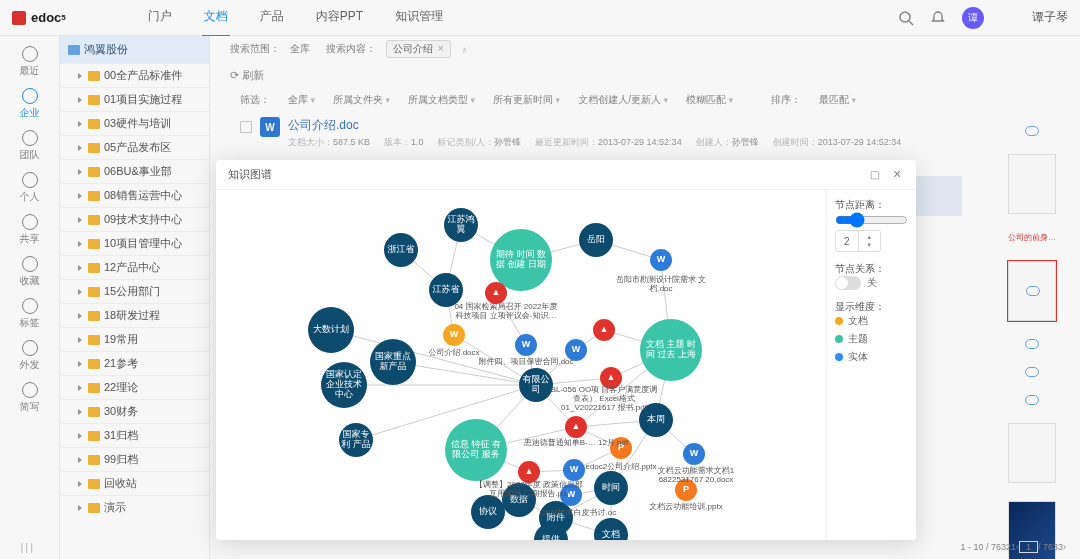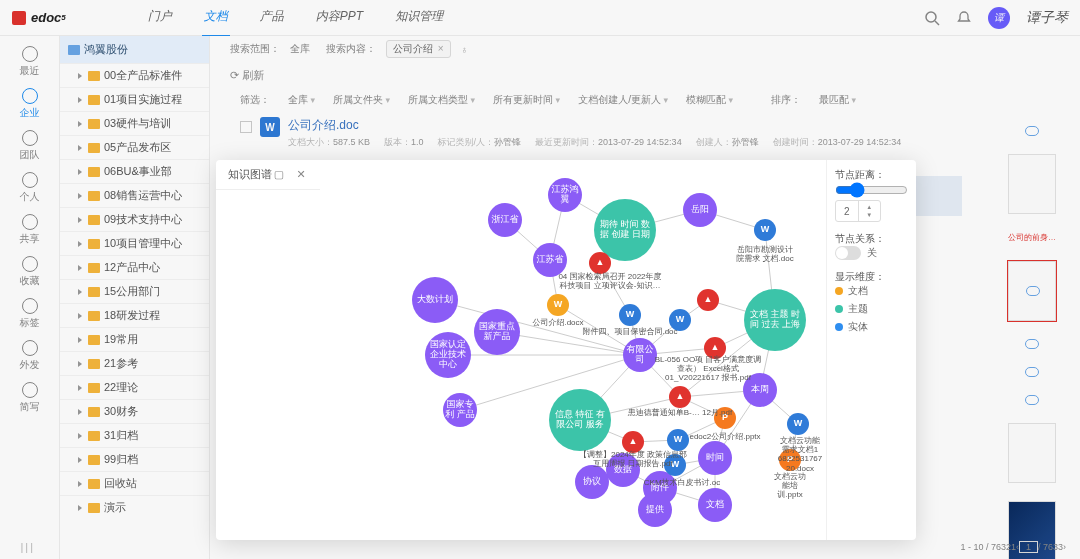--- a/index.html
+++ b/index.html
@@ -1,19 +1,19 @@
 <!DOCTYPE html>
 <html><head>
 <meta charset="utf-8">
 <style>
 * { box-sizing: border-box; margin: 0; padding: 0; font-family: "Microsoft YaHei", Arial, sans-serif; }
 body { width: 1080px; height: 559px; background: #f0f0f0; overflow: hidden; position: relative; font-size: 11px; color: #333; }
 
 
-.topbar { height: 36px; background: #fff; display: flex; align-items: center; padding: 0 12px; border-bottom: 1px solid #eee; font-style: italic; }
+.topbar { height: 36px; background: #fff; display: flex; align-items: center; padding: 0 12px; border-bottom: 1px solid #eee; }
 .logo { display: flex; align-items: center; font-weight: bold; font-size: 13px; color: #222; }
 .logo .cube { width: 14px; height: 14px; background: #e0332e; margin-right: 5px; border-radius: 2px; }
 .logo sup { font-size: 8px; }
 .top-tabs { display: flex; margin-left: 80px; gap: 28px; font-size: 12px; color: #666; }
 .top-tabs .tt { padding: 10px 2px; cursor: pointer; }
 .top-tabs .tt.active { color: #1f8ef1; border-bottom: 2px solid #1f8ef1; }
 .top-right { margin-left: auto; display: flex; align-items: center; gap: 16px; color: #888; }
 .ico { width: 16px; height: 16px; display: inline-block; }
 .avatar { width: 22px; height: 22px; border-radius: 50%; background: #6b5eff; color: #fff; display: flex; align-items: center; justify-content: center; font-size: 10px; }
 
@@ -50,33 +50,33 @@
 
 
 .thumbcol { position:absolute; right:18px; top:90px; width:60px; display:flex; flex-direction:column; gap:18px; align-items:center; }
 .thumbcol .pg { width:48px; height:60px; border:1px solid #e3e3e3; background:#fdfdfd; position:relative; }
 .thumbcol .cloud { width:14px; height:10px; border:1.5px solid #6aa7e8; border-radius:6px; }
 .thumbcol .sel { outline:1px solid #e0332e; }
 .pager { position:absolute; right:14px; bottom:6px; font-size:9px; color:#888; display:flex; align-items:center; }
 
 
 .modal-back { position: absolute; inset: 0; background: rgba(0,0,0,0.03); }
-.modal { position: absolute; left: 216px; top: 160px; width: 700px; height: 380px; background: #fff; border-radius: 4px; box-shadow: 0 4px 24px rgba(0,0,0,.15); display:flex; flex-direction:row; }
+.modal { position: absolute; left: 216px; top: 160px; width: 700px; height: 380px; background: #fff; border-radius: 4px; box-shadow: 0 4px 24px rgba(0,0,0,.15); display:flex; flex-direction:column; }
 .modal-head { height: 30px; display: flex; align-items: center; padding: 0 12px; border-bottom: 1px solid #eee; font-size: 11px; color:#555; }
 .modal-head .mctl { margin-left:auto; display:flex; gap:8px; color:#888; }
 .modal-head .mctl span { cursor:pointer; width:14px; text-align:center; }
 .graph-wrap { flex:1; display:flex; }
 .graph { flex:1; position:relative; overflow:hidden; }
 .graph svg { position:absolute; inset:0; }
 .gnode { position:absolute; transform:translate(-50%,-50%); border-radius:50%; display:flex; align-items:center; justify-content:center; color:#fff; font-size:9px; text-align:center; padding:2px; line-height:1.1; }
 .gnode.sm { width:34px; height:34px; }
 .gnode.md { width:46px; height:46px; }
 .gnode.lg { width:62px; height:62px; }
 .gnode.ico { width:22px; height:22px; font-weight:bold; }
-.c-blue { background:#8b5cf6; }
+.c-blue { background:#0c4a6e; }
 .c-teal { background:#3cc4a9; }
 .c-orange { background:#f5a623; }
 .c-redico { background:#e0332e; }
 .c-blueico { background:#2f7bd8; }
 .c-orangeico { background:#f5791f; }
 .glabel { position:absolute; font-size:8px; color:#555; text-align:center; transform:translate(-50%,0); max-width:110px; line-height:1.15; }
 
 .side { width:90px; border-left:1px solid #f0f0f0; padding:8px 8px; font-size:10px; color:#666; display:flex; flex-direction:column; gap:10px; }
 .side h6 { font-size:10px; color:#555; font-weight:normal; }
 .stepper { display:flex; align-items:center; border:1px solid #ddd; border-radius:3px; overflow:hidden; width:46px; }
@@ -117,21 +117,21 @@
         </svg>
     </span>
     <span class="ico">
       <svg viewBox="0 0 16 16">
           <path d="M8 2a4 4 0 0 0-4 4v3l-1.5 2h11L12 9V6a4 4 0 0 0-4-4z" stroke="#888" stroke-width="1.3" fill="none"></path>
         </svg>
     </span>
     <div class="avatar">
         <span>谭</span>
       </div>
-    <span style="font-size:14px;color:#555;">谭子琴</span>
+    <span style="font-size:12px;color:#555;margin-left:32px;">谭子琴</span>
   </div>
 </div>
 
 <div class="rail" id="rail">
     <div class="ritem">
       <span class="ri"></span>
       <span>最近</span>
     </div>
     <div class="ritem active">
       <span class="ri"></span>

